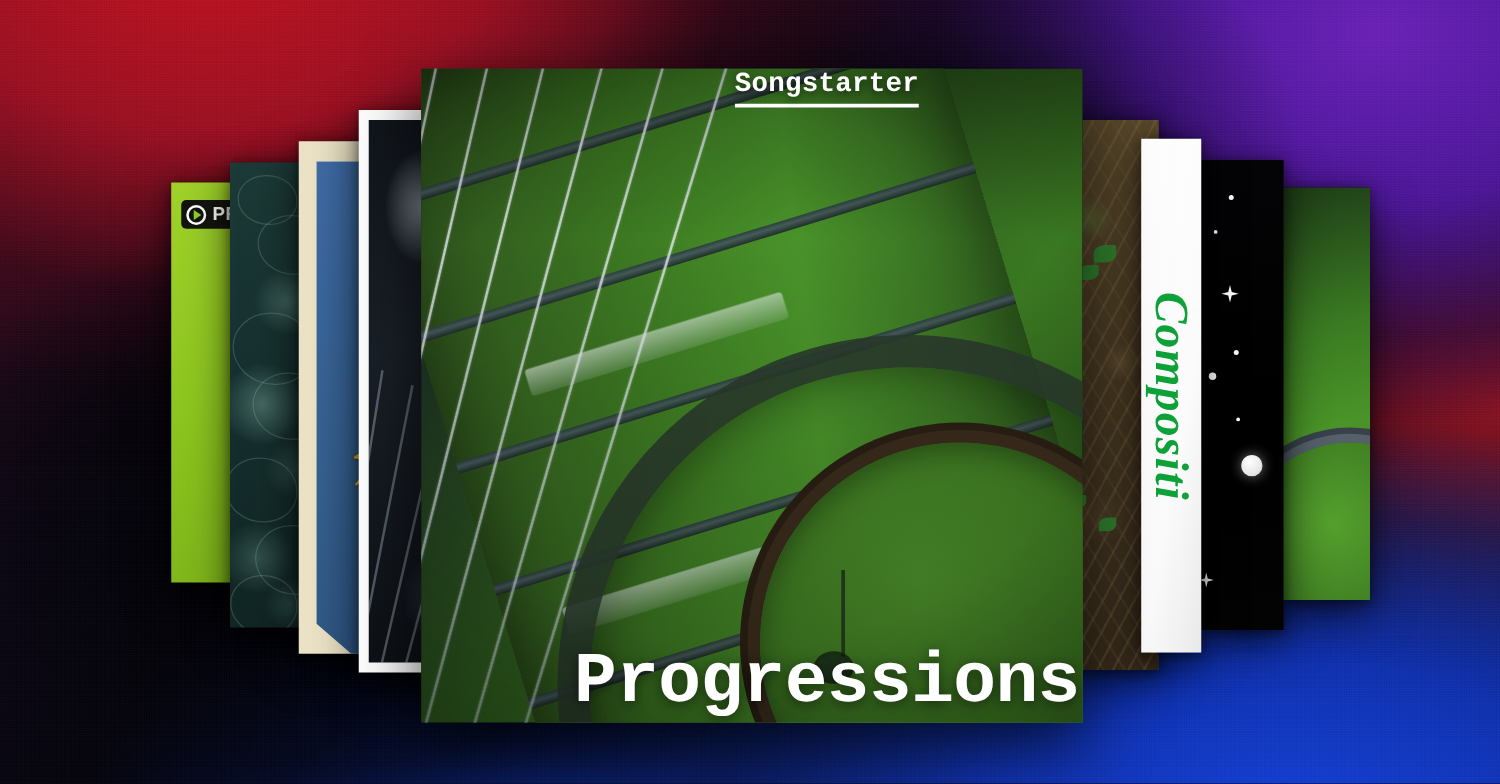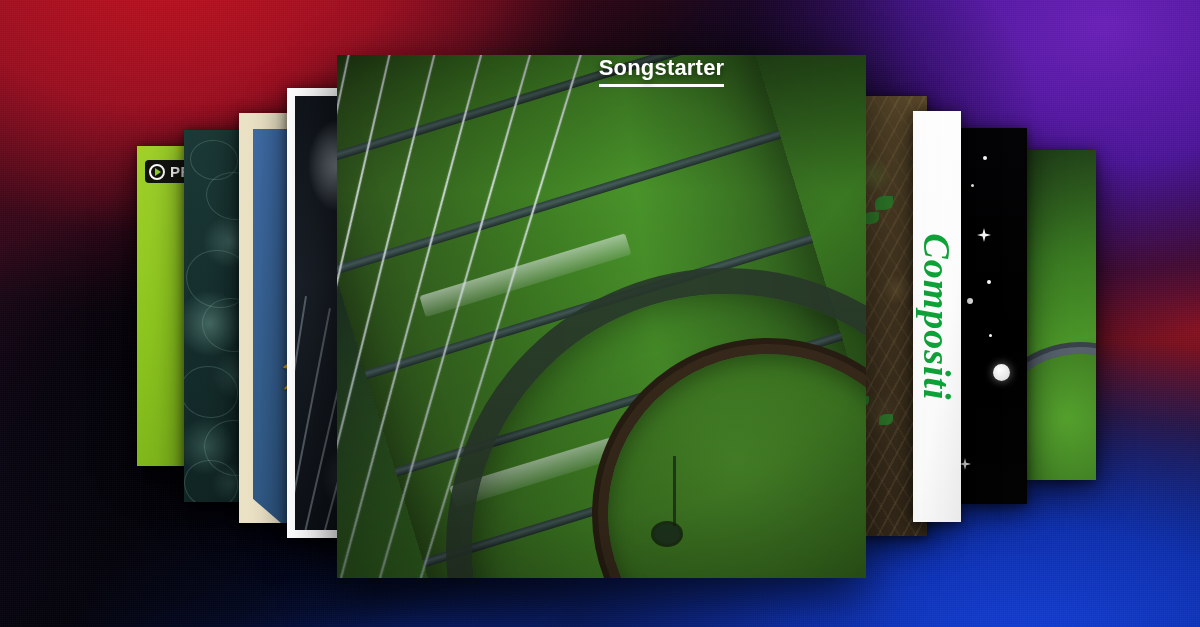--- a/index.html
+++ b/index.html
@@ -172,20 +172,21 @@
     background:
       radial-gradient(ellipse 120% 95% at 50% 48%, rgba(0,0,0,0) 42%, rgba(0,0,0,.42) 100%),
       linear-gradient(180deg, rgba(0,0,0,.28) 0%, rgba(0,0,0,0) 26%, rgba(0,0,0,.2) 100%);
   }
   .hero-text {
     position:absolute; left:0; right:0; top:0; bottom:0;
     display:flex; flex-direction:column; align-items:center; justify-content:space-between;
     padding-left:120px;
     text-align:center;
     z-index:6;
+    font-family:Liberation Mono, monospace;
   }
   .eyebrow {
     color:#fff; font-size:22px; font-weight:800; letter-spacing:.2px;
     border-bottom:3px solid #fff; padding-bottom:3px; margin-bottom:20px;
     text-shadow:0 2px 7px rgba(0,0,0,.55);
   }
   .hero-title {
     color:#fff; font-size:57px; font-weight:800; line-height:1.07;
     letter-spacing:-.5px;
     text-shadow:0 2px 10px rgba(0,0,0,.55);
@@ -343,16 +344,17 @@
 
       <div class="body-edge"></div>
       <div class="soundhole"></div>
       <div class="bridge-stem"></div>
       <div class="bridge-pin"></div>
       <div class="vignette"></div>
     </div>
 
     <div class="hero-text">
       <div class="eyebrow">Songstarter</div>
+      <div class="hero-title">Progressions</div>
     </div>
   </div>
 
 </div>
 
 </body></html>

